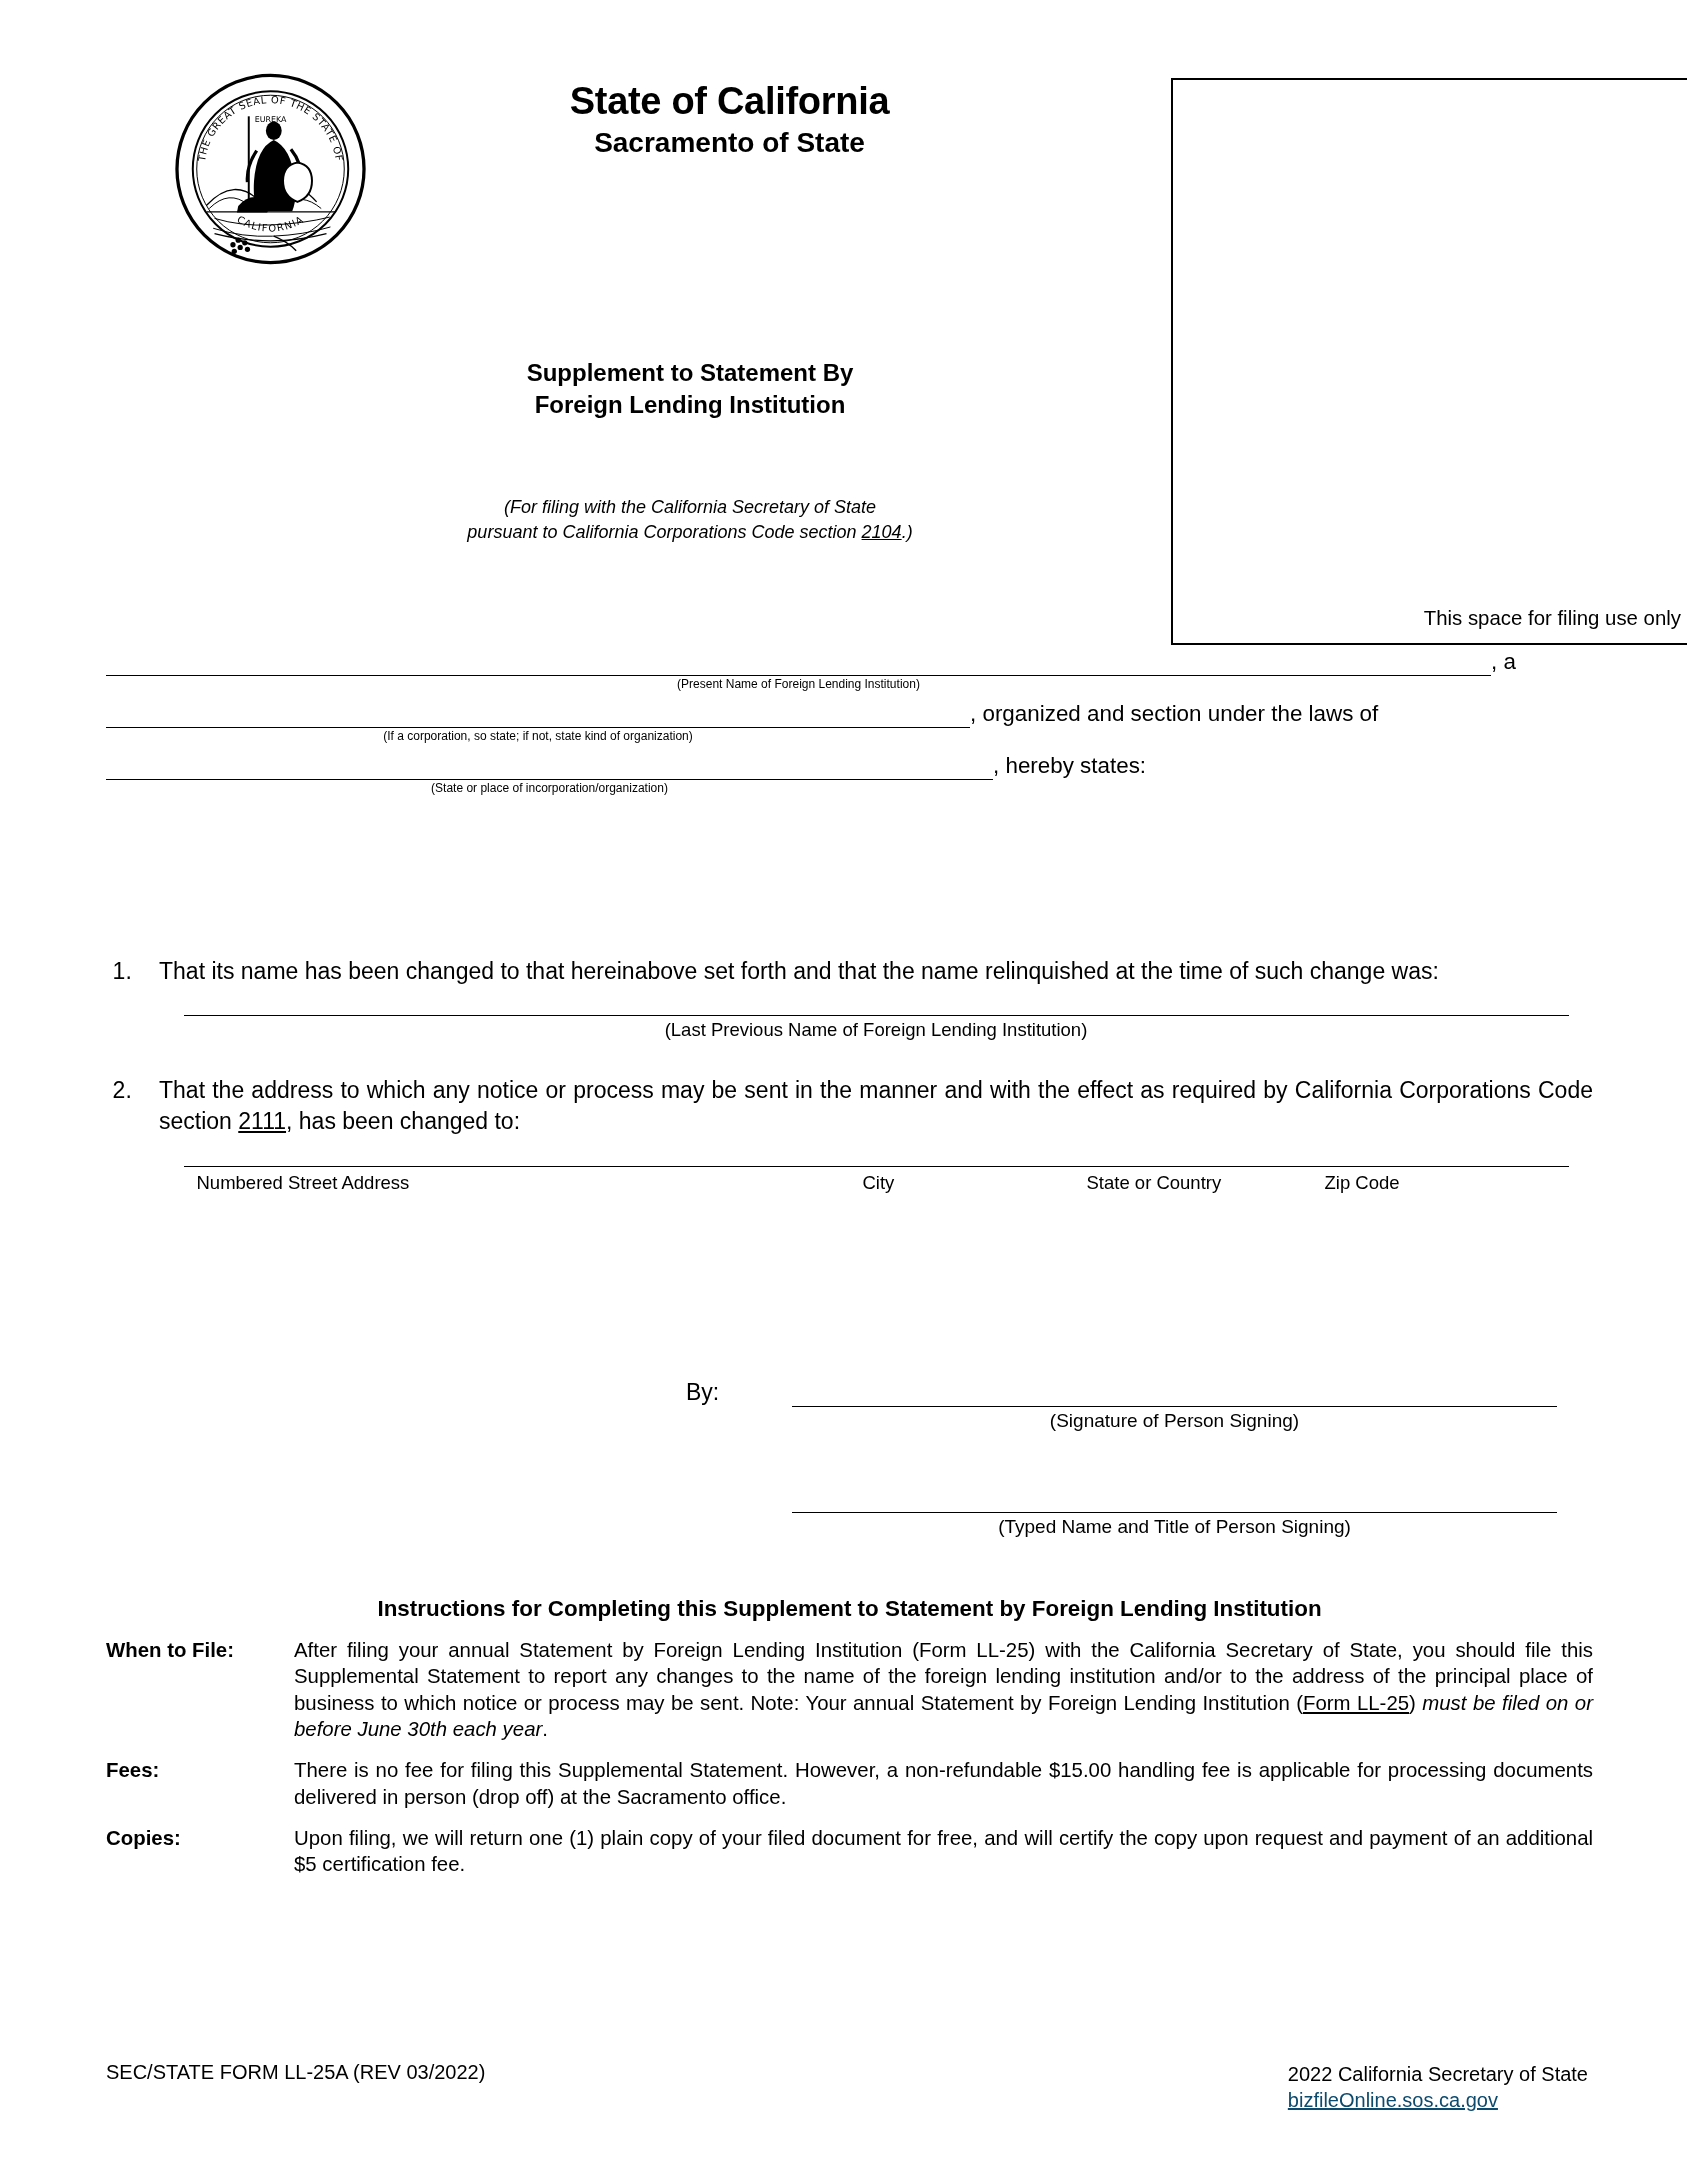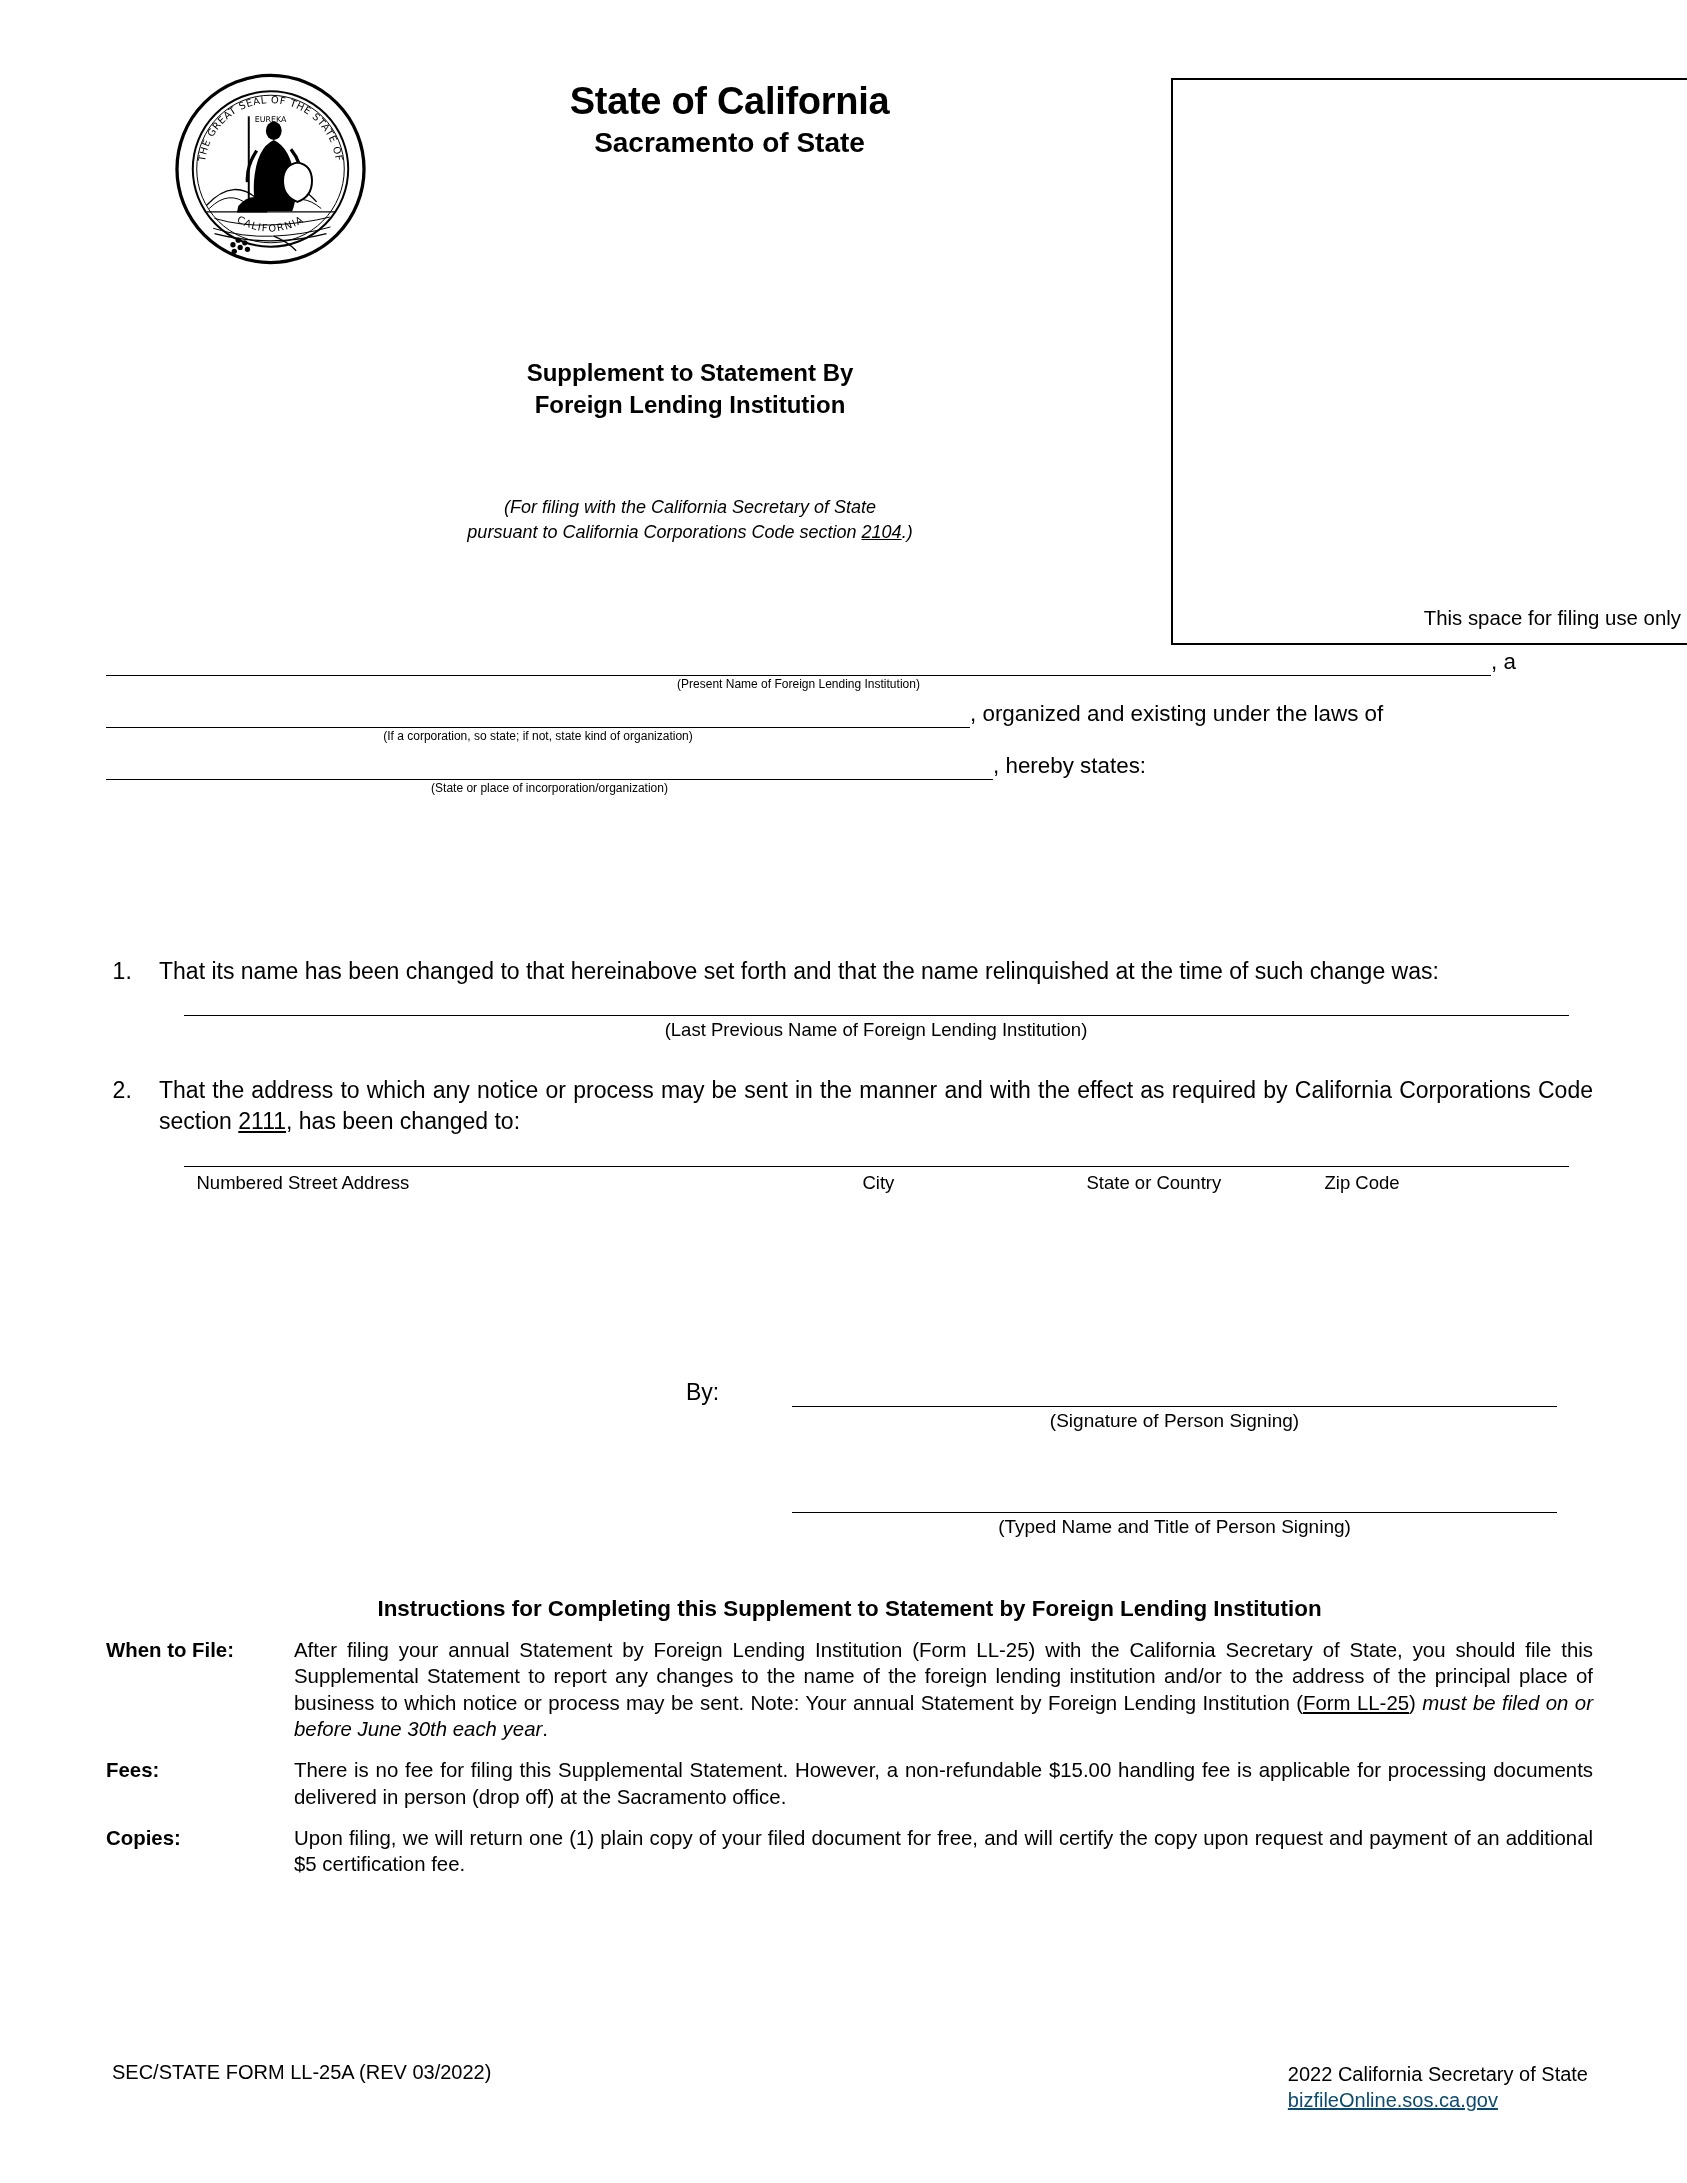--- a/index.html
+++ b/index.html
@@ -265,21 +265,20 @@
   }
   .ital { font-style: italic; }
 
   
   .footer {
     position: absolute;
     left: 106px;
     right: 99px;
     top: 2061px;
     height: 59px;
-    margin-left: 6px;
   }
   .footer-left {
     position: absolute;
     left: 0;
     top: 0;
     font-size: 20px;
   }
   .footer-right {
     position: absolute;
     right: 0;
@@ -371,21 +370,21 @@
   </div>
 
   <div class="fields">
 
     <div class="field-row">
       <span class="rule r1"></span><span class="trail">, a</span>
       <div class="caption cap1">(Present Name of Foreign Lending Institution)</div>
     </div>
 
     <div class="field-row">
-      <span class="rule r2"></span><span class="trail">,  organized and existing under the laws of</span>
+      <span class="rule r2"></span><span class="trail">,  organized and section under the laws of</span>
       <div class="caption cap2">(If a corporation, so state; if not, state kind of organization)</div>
     </div>
 
     <div class="field-row">
       <span class="rule r3"></span><span class="trail">, hereby states:</span>
       <div class="caption cap3">(State or place of incorporation/organization)</div>
     </div>
   </div>
 
   <div class="items">

